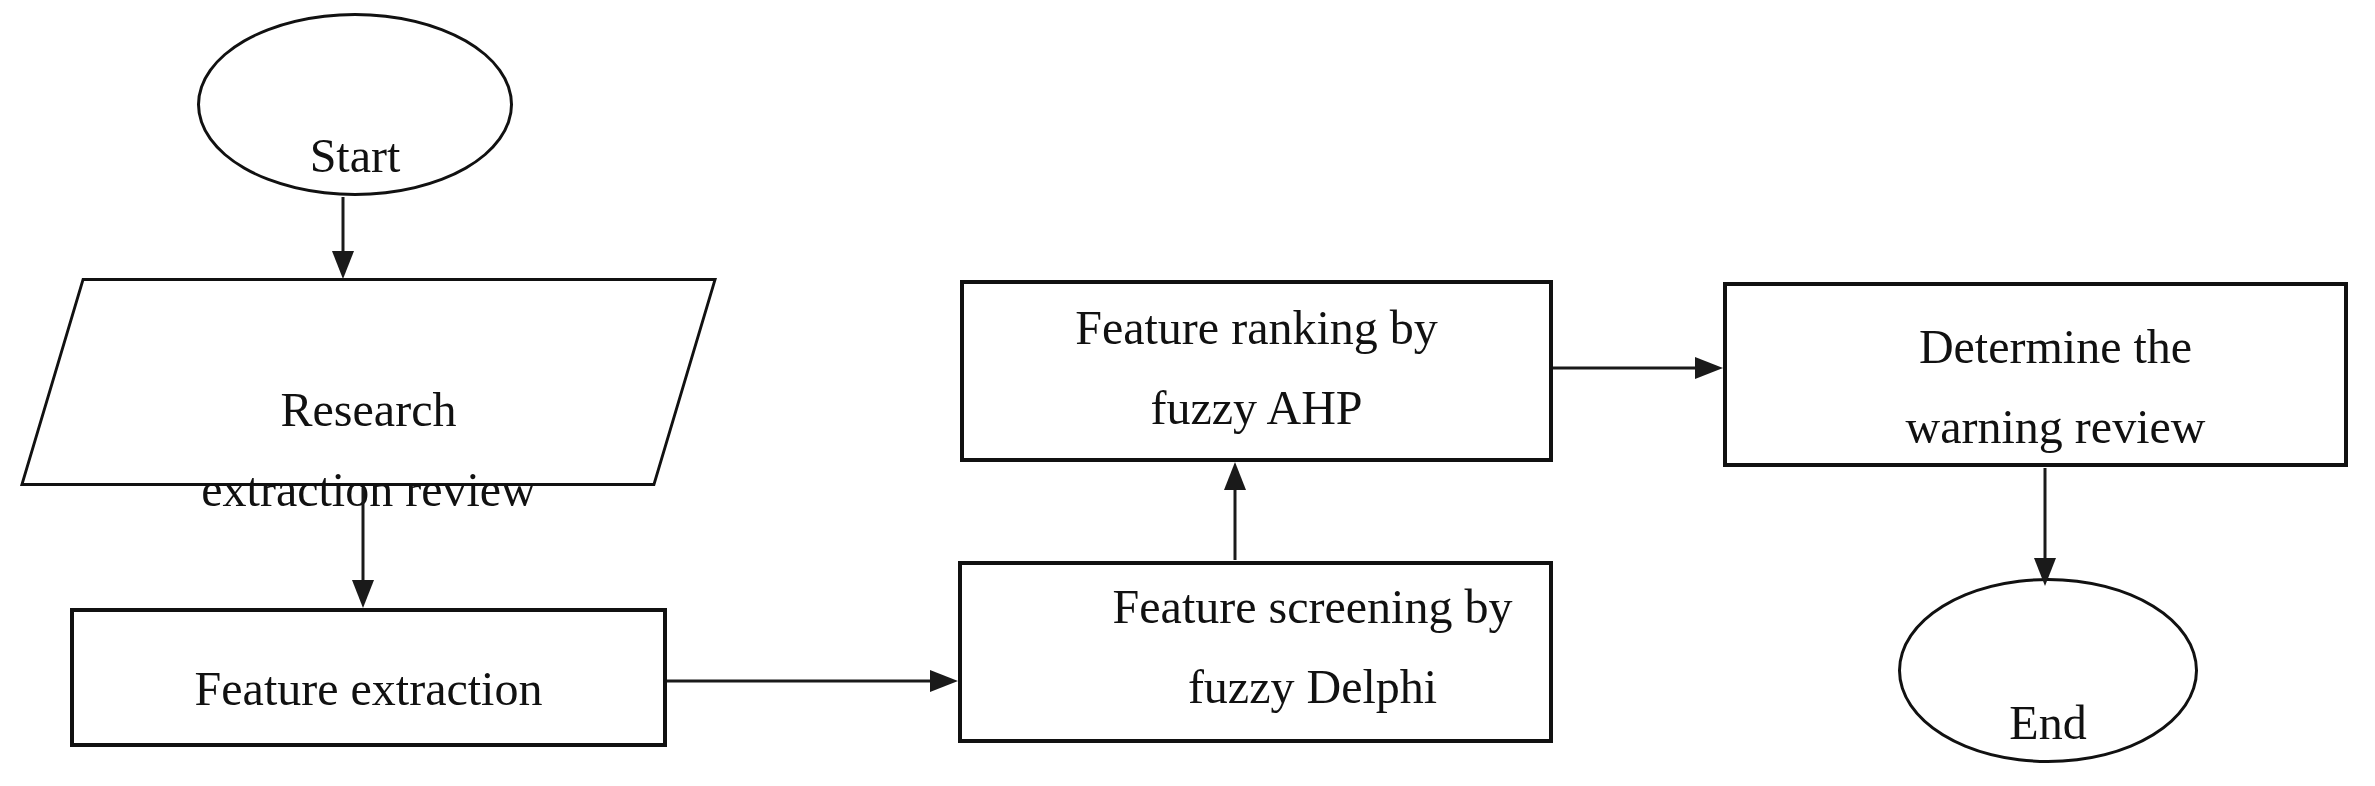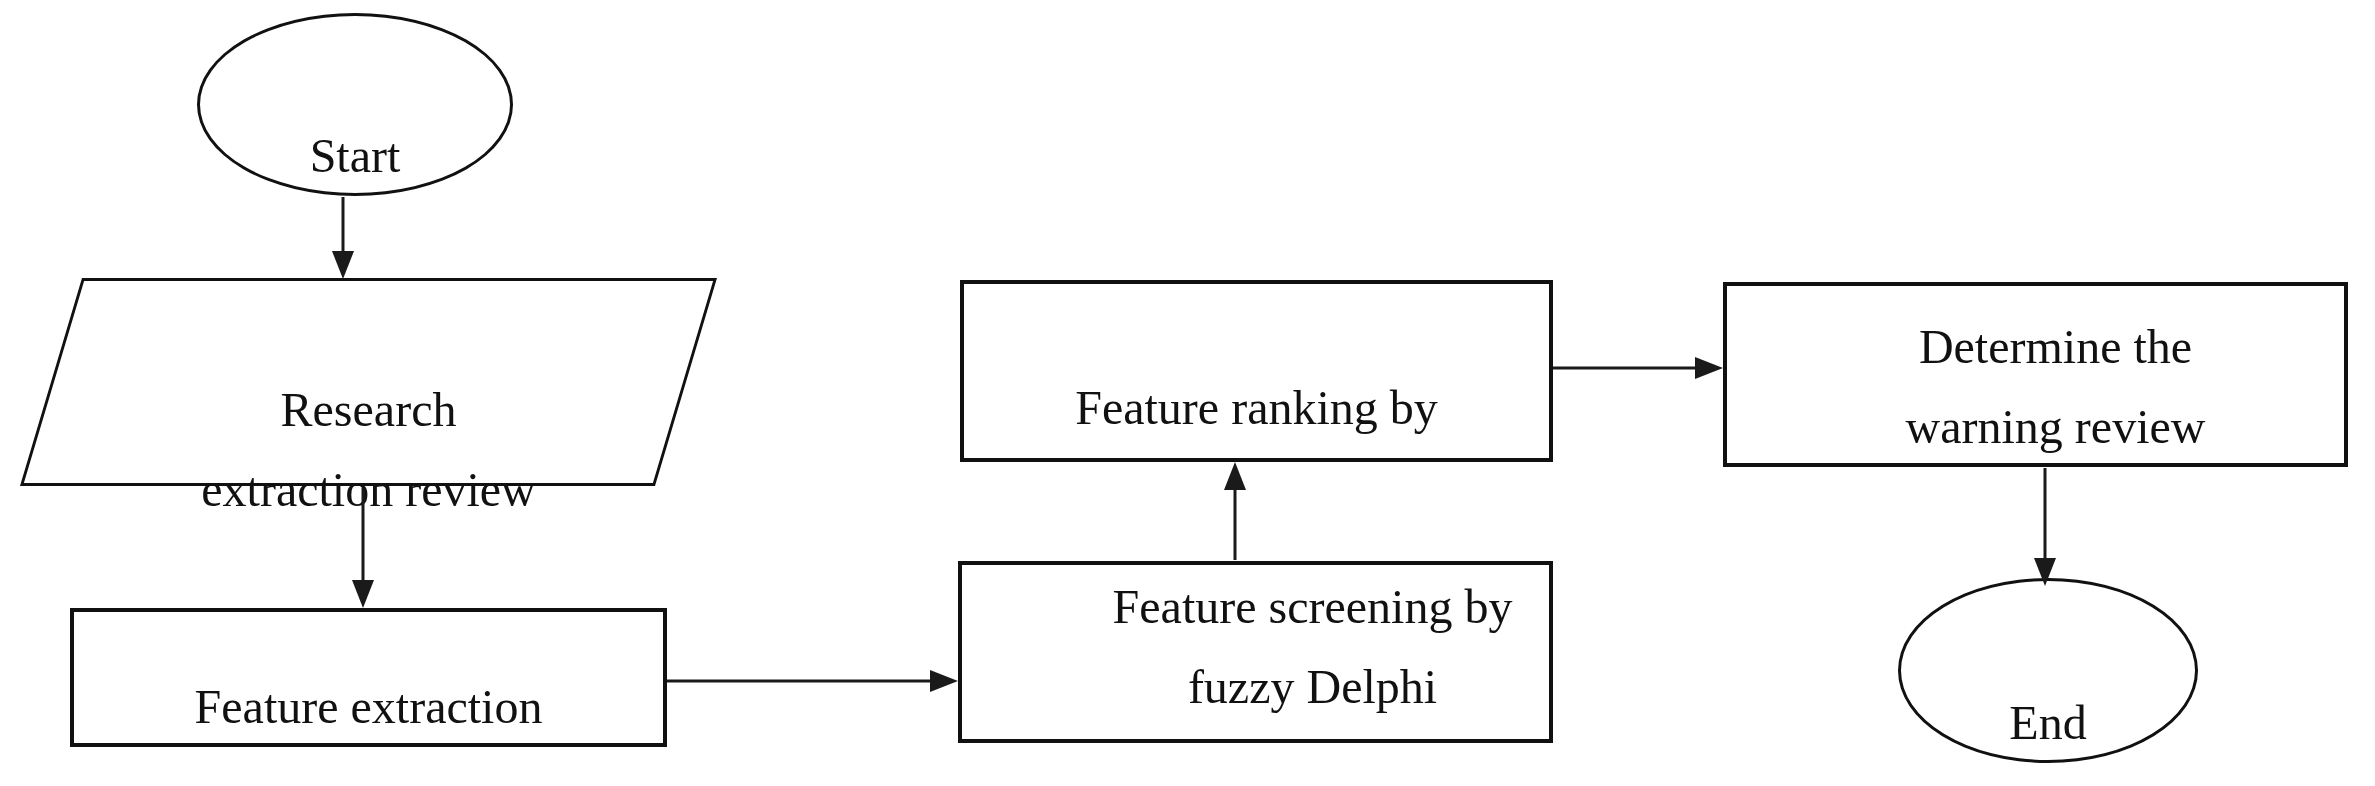--- a/index.html
+++ b/index.html
@@ -68,33 +68,34 @@
     <span>Start</span>
   </div>
 
   <div class="node parallelogram" style="left:51px; top:278px; width:635px; height:208px;"></div>
   <div class="node-label" style="left:51px; top:278px; width:635px; height:208px;margin-top:44px;">
     <span>Research</span>
     <span>extraction review</span>
   </div>
 
   <div class="node rect" style="left:70px; top:608px; width:597px; height:139px;"></div>
-  <div class="node-label" style="left:70px; top:608px; width:597px; height:139px; ">
+  <div class="node-label" style="left:70px; top:608px; width:597px; height:139px; padding-bottom:18px;">
     <span>Feature extraction</span>
   </div>
 
   <div class="node rect" style="left:958px; top:561px; width:595px; height:182px;"></div>
   <div class="node-label" style="left:958px; top:561px; width:709px; height:182px; padding-bottom:16px;">
     <span>Feature screening by</span>
     <span>fuzzy Delphi</span>
   </div>
 
   <div class="node rect" style="left:960px; top:280px; width:593px; height:182px;"></div>
   <div class="node-label" style="left:960px; top:280px; width:593px; height:182px; padding-bottom:14px;">
     <span>Feature ranking by</span>
+    <span>fuzzy AHP</span>
   </div>
 
   <div class="node rect" style="left:1723px; top:282px; width:625px; height:185px;"></div>
   <div class="node-label" style="left:1723px; top:282px; width:625px; height:185px;margin-left:20px;">
     <span>Determine the</span>
     <span>warning review</span>
   </div>
 
   <div class="node ellipse" style="left:1898px; top:578px; width:300px; height:185px;"></div>
   <div class="node-label" style="left:1898px; top:578px; width:300px; height:185px;">

